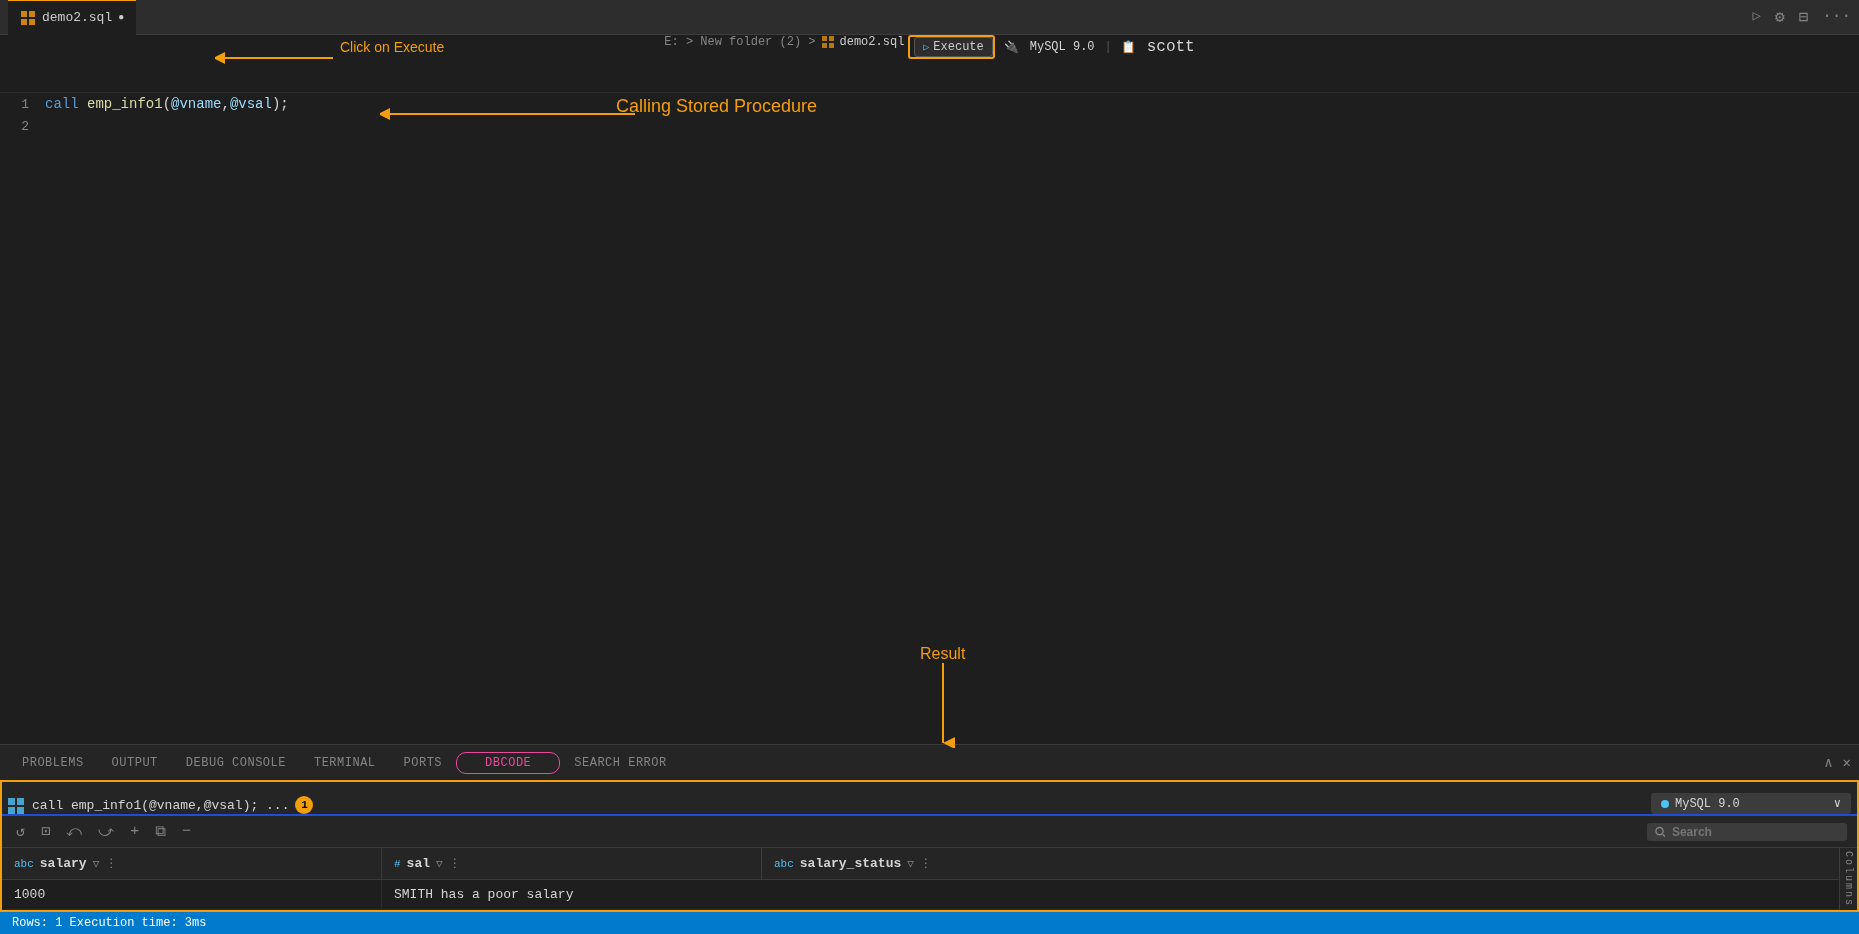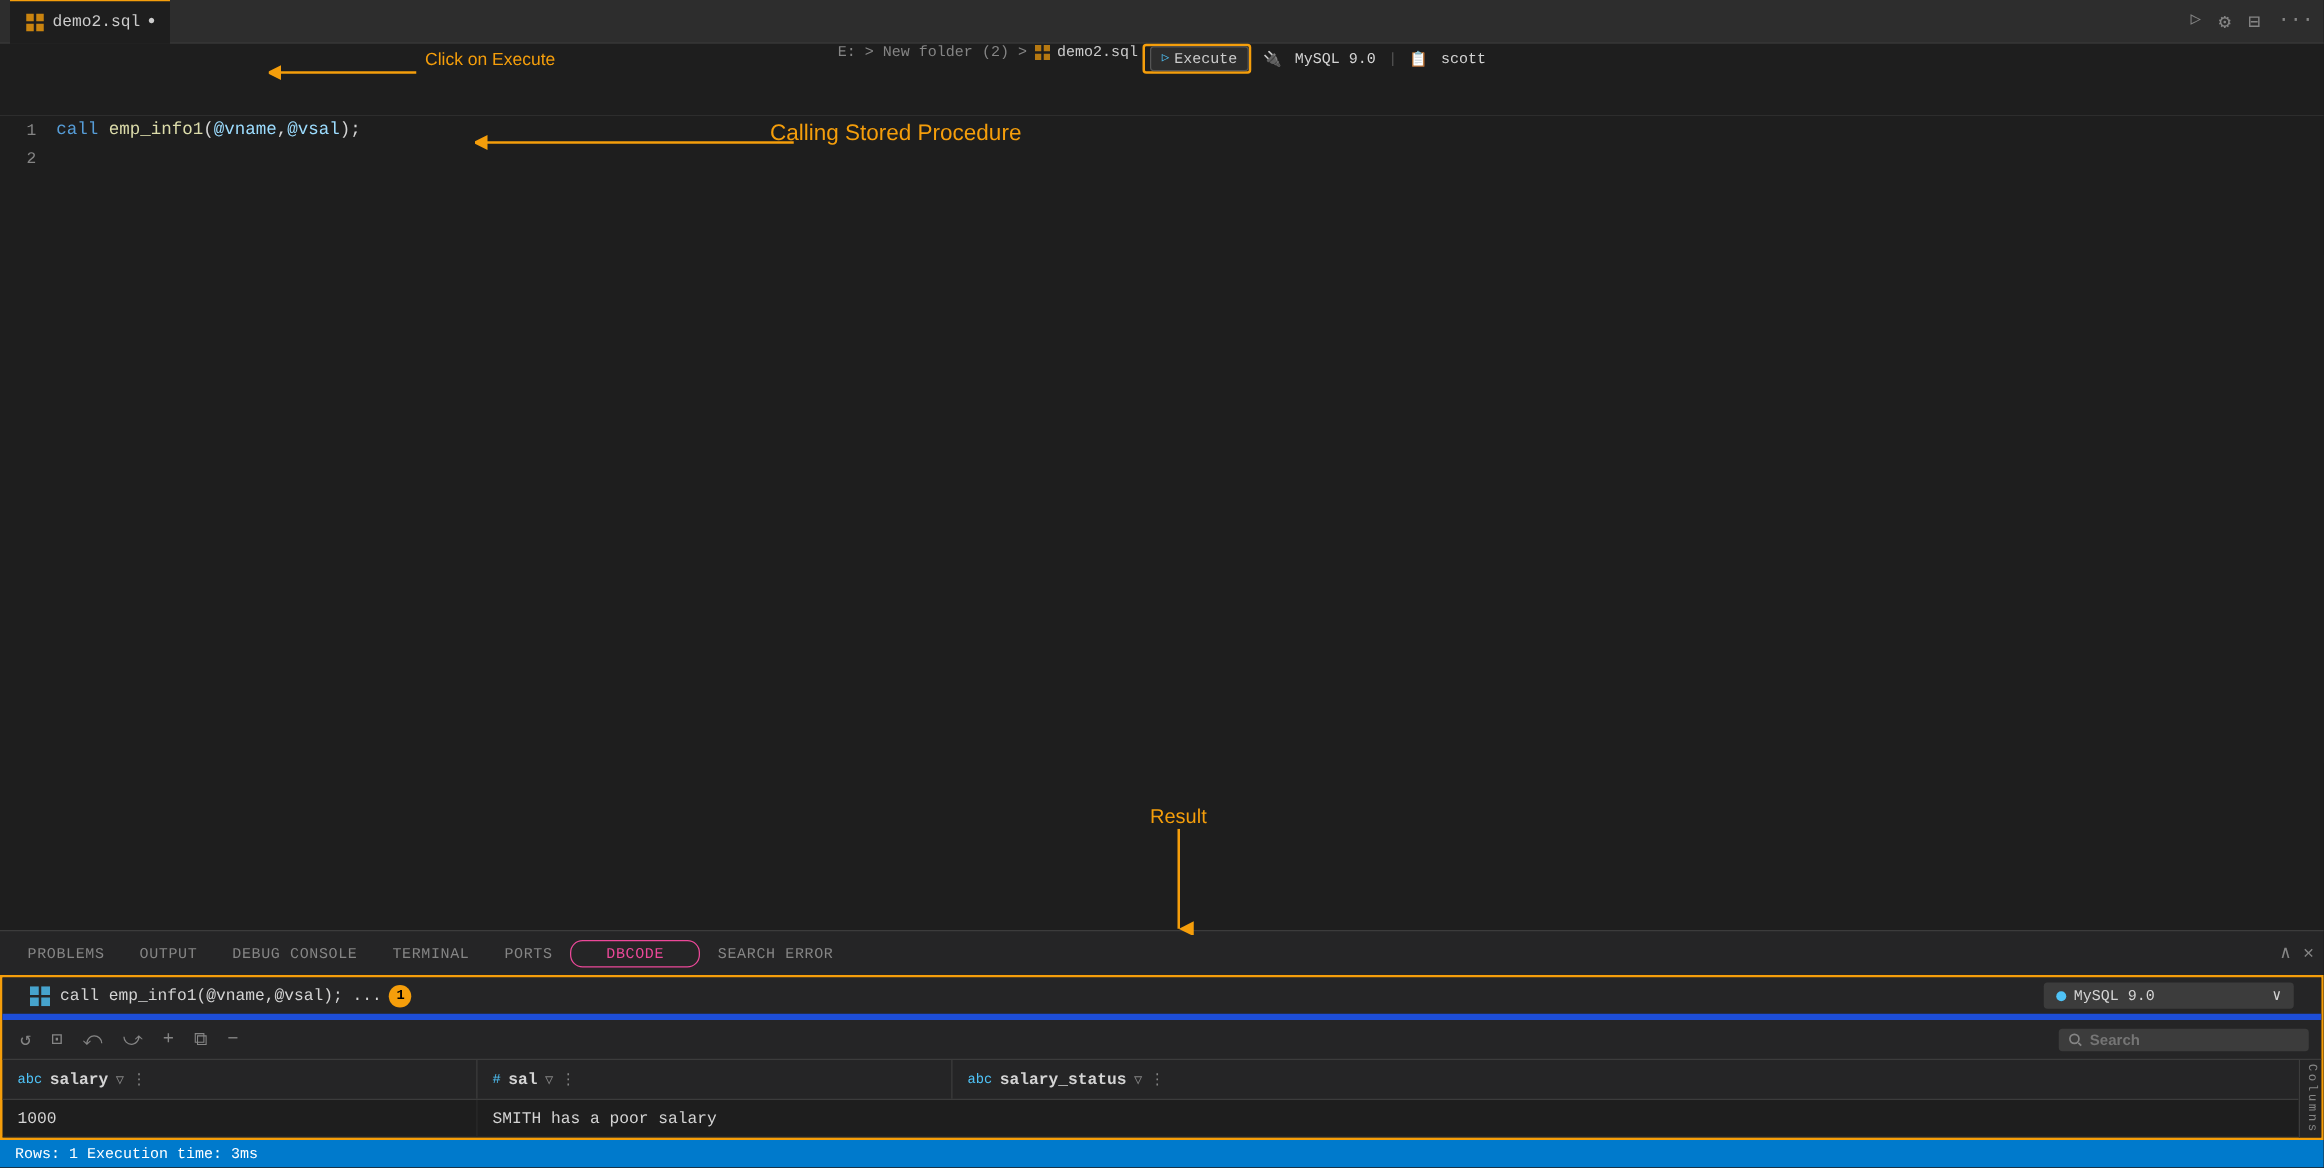--- a/index.html
+++ b/index.html
@@ -141,24 +141,24 @@
       margin-left: auto;
       display: flex;
       gap: 10px;
       color: #858585;
       font-size: 14px;
     }
     .dbcode-panel-header {
       background: #252526;
       height: 34px;
       display: flex;
-      align-items: center;
-      padding: 0 22px;
+      align-items: flex-end;
+      padding: 0 6px;
       gap: 8px;
-      border-bottom: 5px solid #1d4ed8;
+      border-bottom: 2px solid #1d4ed8;
     }
     .dbcode-panel-header .query-label {
       color: #d4d4d4;
       font-size: 13px;
       display: flex;
       align-items: center;
       gap: 6px;
     }
     .query-badge {
       background: #f59e0b;
@@ -401,21 +401,21 @@
     <div style="border: 2px solid #f59e0b; border-radius:3px;">
       <div class="execute-button">
         <span class="play-icon">▷</span>
         <span>Execute</span>
       </div>
     </div>
     <span style="color:#858585;">🔌</span>
     <span style="color:#d4d4d4; font-size:12px;">MySQL 9.0</span>
     <span style="color:#555;">|</span>
     <span style="color:#858585;">📋</span>
-    <span style="color:#d4d4d4; font-size:12px;">scott</span>
+    <span style="color:#d4d4d4; font-size:16px;">scott</span>
   </div>
 
   <div class="editor-annotations">
     <span style="position:absolute; top:4px; left:340px; color:#f59e0b; font-size:14px; font-family:Arial,sans-serif; white-space:nowrap;">Click on Execute</span>
 
     <svg width="120" height="30" viewBox="0 0 120 30" style="position:absolute; top:8px; left:215px;">
       <defs>
         <marker id="arrowhead1" markerWidth="6" markerHeight="6" refX="3" refY="3" orient="auto">
           <polygon points="0 0, 6 3, 0 6" fill="#f59e0b"></polygon>
         </marker>

